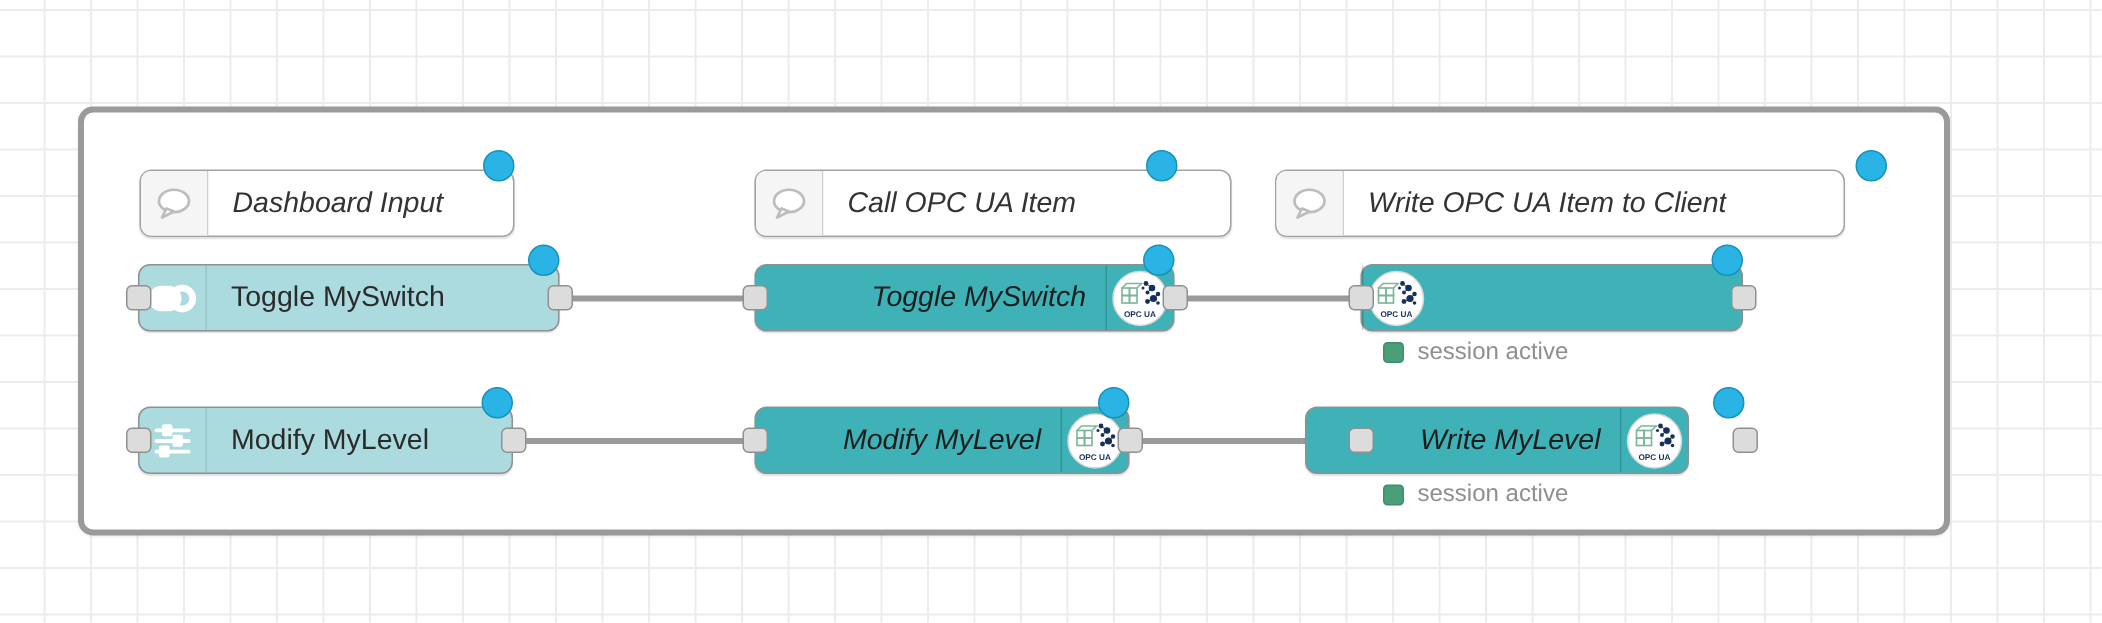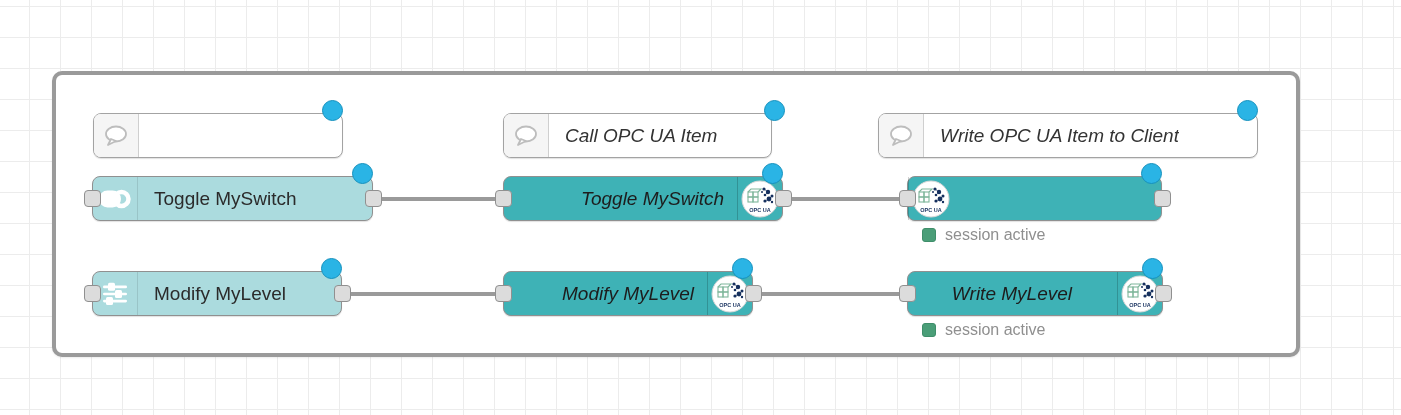--- a/index.html
+++ b/index.html
@@ -95,33 +95,34 @@
   <div class="wire" style="left:342px; top:291.5px; width:161px;"></div>
   <div class="wire" style="left:753px; top:291.5px; width:154px;"></div>
 
   <div class="node comment-node" style="left:93px; top:113px; width:250px;">
     <div class="comment-icon-section">
       <svg width="26" height="24" viewBox="0 0 26 24">
         <ellipse cx="13" cy="10" rx="10" ry="7.5" fill="#fff" stroke="#bdbdbd" stroke-width="1.8"></ellipse>
         <path d="M8 15 L5 21 L13 17 Z" fill="#fff" stroke="#bdbdbd" stroke-width="1.8" stroke-linejoin="round"></path>
       </svg>
     </div>
-  </div>
-
-  <div class="node comment-node" style="left:503px; top:113px; width:269px;">
+    <span class="comment-label">Dashboard Input</span>
+  </div>
+
+  <div class="node comment-node" style="left:503px; top:113px; width:318px;">
     <div class="comment-icon-section">
       <svg width="26" height="24" viewBox="0 0 26 24">
         <ellipse cx="13" cy="10" rx="10" ry="7.5" fill="#fff" stroke="#bdbdbd" stroke-width="1.8"></ellipse>
         <path d="M8 15 L5 21 L13 17 Z" fill="#fff" stroke="#bdbdbd" stroke-width="1.8" stroke-linejoin="round"></path>
       </svg>
     </div>
     <span class="comment-label">Call OPC UA Item</span>
   </div>
 
-  <div class="node comment-node" style="left:878px; top:113px; width:380px;">
+  <div class="node comment-node" style="left:850px; top:113px; width:380px;">
     <div class="comment-icon-section">
       <svg width="26" height="24" viewBox="0 0 26 24">
         <ellipse cx="13" cy="10" rx="10" ry="7.5" fill="#fff" stroke="#bdbdbd" stroke-width="1.8"></ellipse>
         <path d="M8 15 L5 21 L13 17 Z" fill="#fff" stroke="#bdbdbd" stroke-width="1.8" stroke-linejoin="round"></path>
       </svg>
     </div>
     <span class="comment-label">Write OPC UA Item to Client</span>
   </div>
 
   <div class="node light-node" style="left:92px; top:176px; width:281px;">
@@ -241,21 +242,21 @@
           <line x1="23" y1="9" x2="27" y2="12"></line>
             <line x1="27" y1="12" x2="24" y2="15"></line>
           <line x1="28" y1="19" x2="31" y2="16"></line>
             <line x1="24" y1="21" x2="28" y2="19"></line>
         </g>
         <text x="19" y="31.5" font-size="5.5" font-weight="bold" fill="#16305e" text-anchor="middle" font-family="Liberation Sans, sans-serif">OPC UA</text>
       </svg>
     </div>
   </div>
 
-  <div class="node teal-node" style="left:907px; top:271px; width:256px;gap:32px;">
+  <div class="node teal-node" style="left:870px; top:271px; width:256px;">
     <span class="teal-label">Write MyLevel</span>
     <div class="badge-section">
       <svg width="38" height="38" viewBox="0 0 38 38">
         <circle cx="19" cy="19" r="18" fill="#fff" stroke="#d6d6d6" stroke-width="1"></circle>
         <g stroke="#7fb69b" stroke-width="1.1" fill="none">
           <rect x="7" y="12" width="5" height="5"></rect>
             <rect x="12" y="12" width="5" height="5"></rect>
           <rect x="7" y="17" width="5" height="5"></rect>
             <rect x="12" y="17" width="5" height="5"></rect>
           <path d="M7 12 L10 9 L20 9 L17 12"></path>

